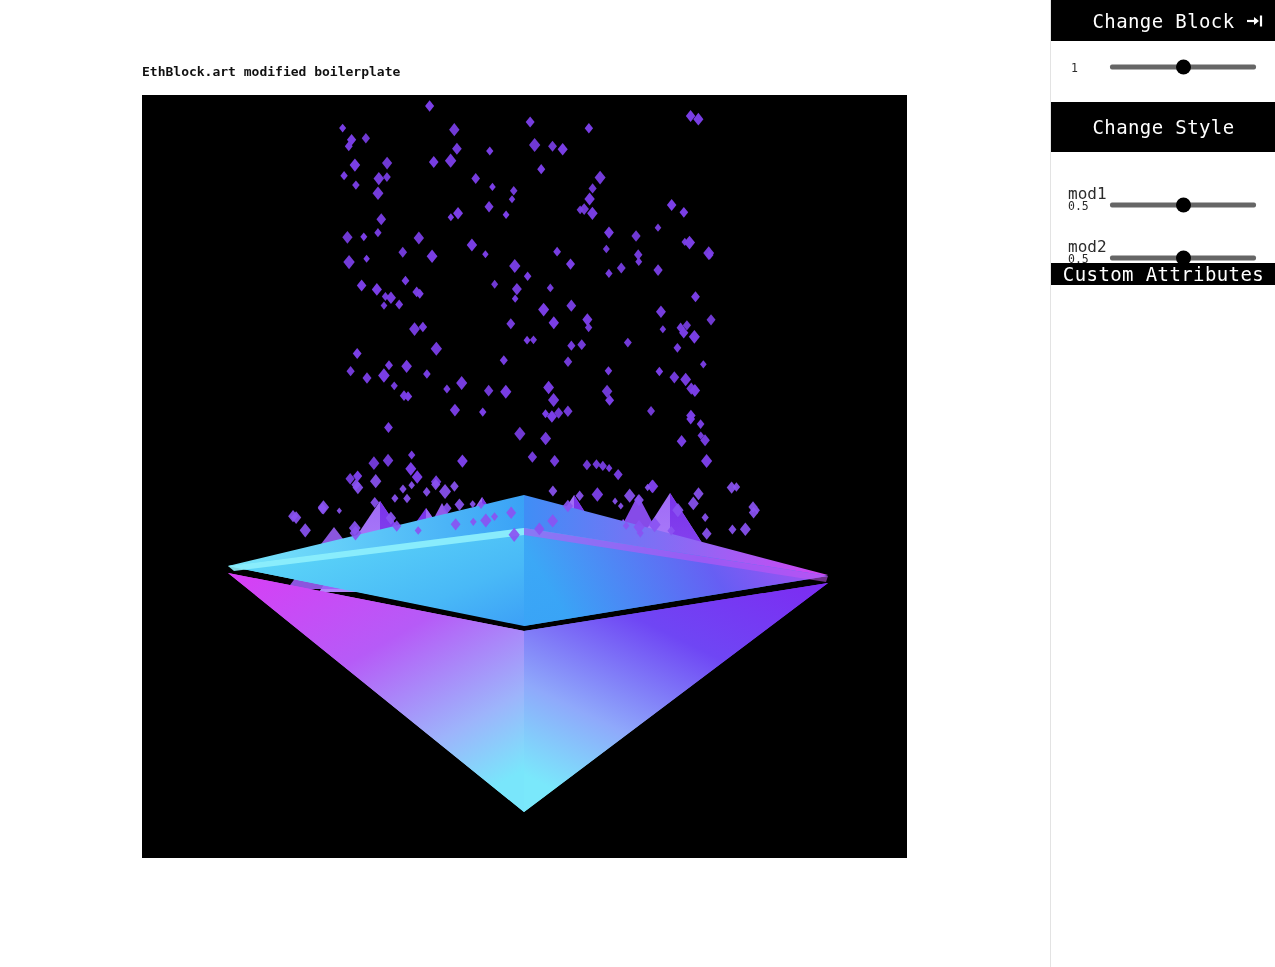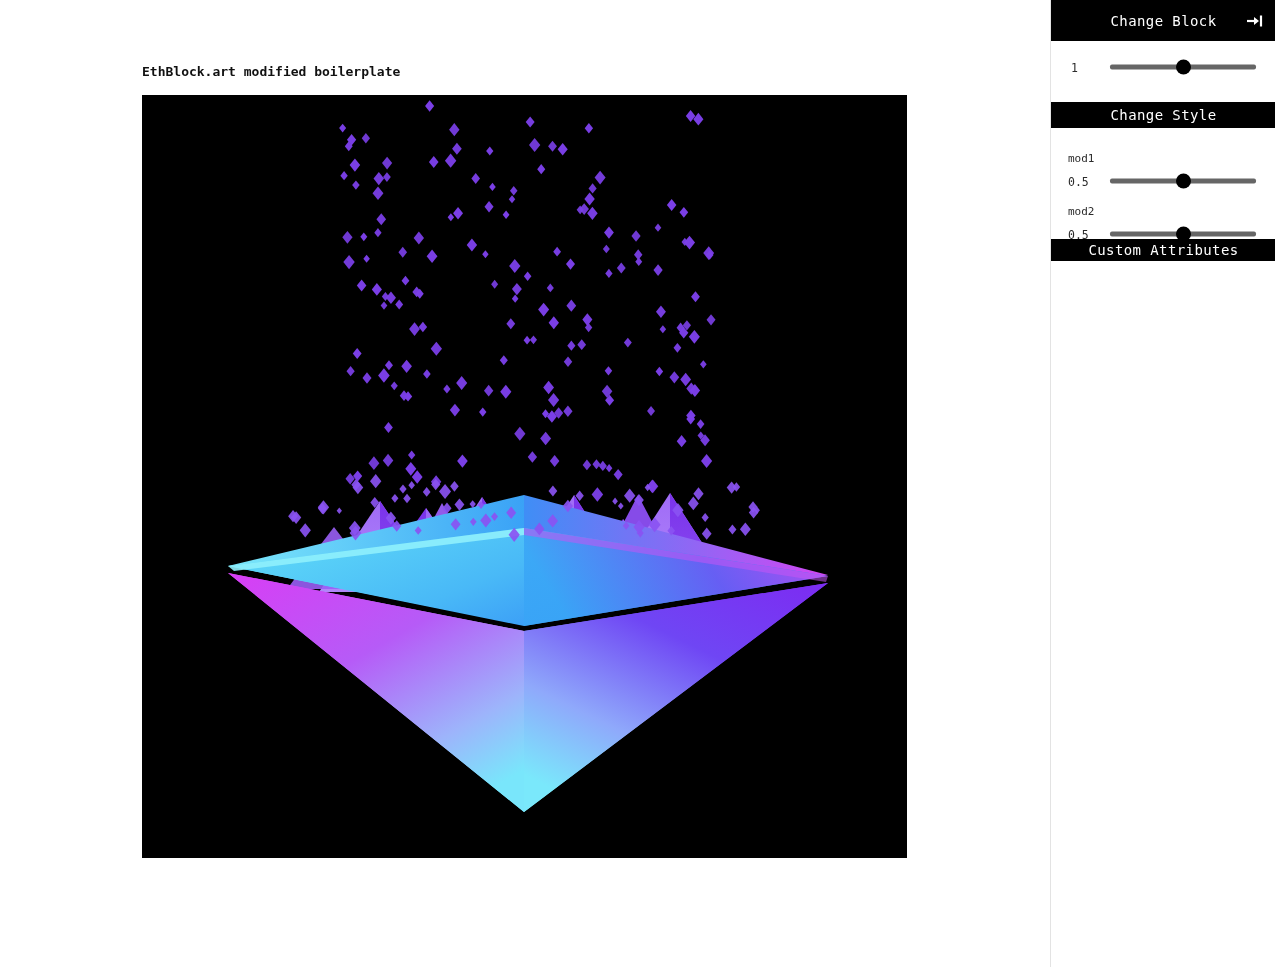--- a/index.html
+++ b/index.html
@@ -65,26 +65,26 @@
   .panel-header {
     width: 225px;
     height: 41px;
     background: #000000;
     color: #ffffff;
     display: flex;
     align-items: center;
     justify-content: center;
     position: relative;
     font-family: "DejaVu Sans Mono", "Liberation Mono", monospace;
-    font-size: 14px;
+    font-size: 19px;
     letter-spacing: 0.4px;
     user-select: none;
     cursor: pointer;
   }
-  .panel-header.style-header { height: 26px; }
+  .panel-header.style-header { height: 50px; }
   .panel-header.attrs-header { height: 22px; }
 
   .collapse-icon {
     position: absolute;
     right: 11px;
     top: 50%;
     transform: translateY(-50%);
     width: 20px;
     height: 16px;
     display: flex;
@@ -99,23 +99,24 @@
     padding: 0;
   }
 
   .block-body { height: 61px; position: relative; }
   .style-body { height: 111px; position: relative; }
   .attrs-body { height: 120px; position: relative; }
 
   .param-label {
     position: absolute;
     font-family: "DejaVu Sans Mono", "Liberation Mono", monospace;
-    font-size: 11px;
+    font-size: 16px;
     color: #2b2b2b;
     white-space: nowrap;
+    margin-top: 8px;
   }
 
   .param-value {
     position: absolute;
     font-family: "DejaVu Sans Mono", "Liberation Mono", monospace;
     font-size: 11.5px;
     color: #2b2b2b;
     white-space: nowrap;
   }
 

